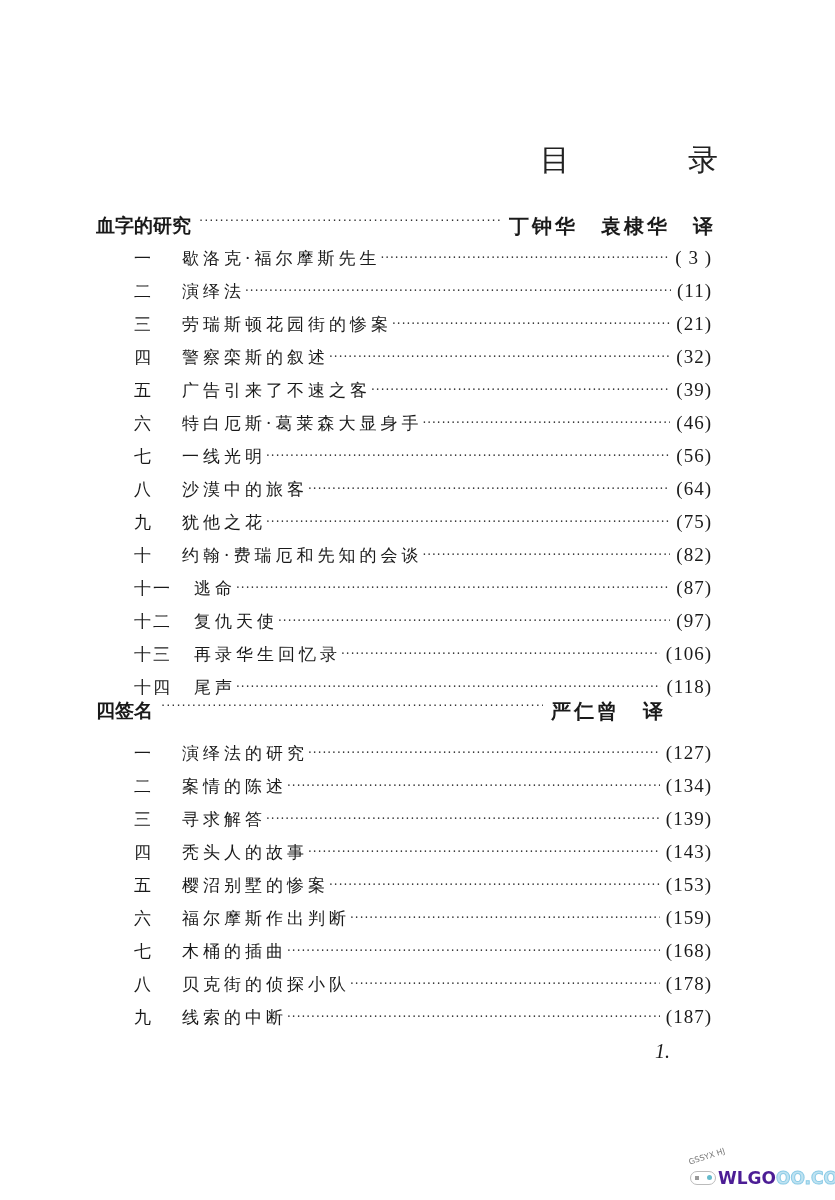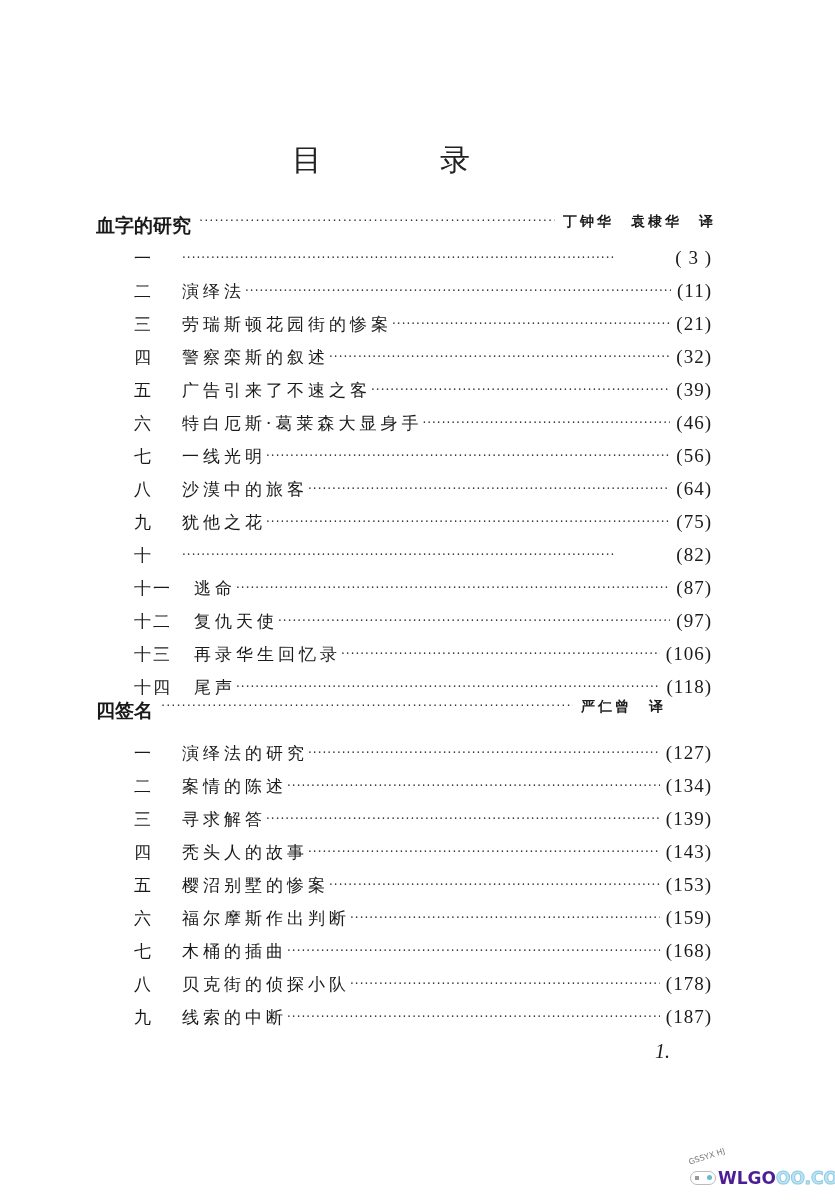--- a/index.html
+++ b/index.html
@@ -1,34 +1,34 @@
 <!DOCTYPE html>
 <html><head>
 <meta charset="utf-8">
 <style>
   html, body { margin: 0; padding: 0; }
   body {
     width: 835px; height: 1200px; background: #ffffff; position: relative;
     font-family: "DejaVu Serif", "Liberation Serif", serif; color: #1a1a1a; overflow: hidden;
   }
   .title {
-    position: absolute; top: 140px; left: 0; width: 762px; text-align: center;
+    position: absolute; top: 140px; left: 0; width: 762px; text-align: right;
     font-size: 30px; letter-spacing: 44px; text-indent: 44px; color: #222;
   }
   .section {
     position: absolute; left: 96px; width: 620px; height: 26px;
     display: flex; font-size: 19px; font-weight: bold;
     font-family: "DejaVu Sans", "Liberation Sans", sans-serif;
   }
   .section .dots {
     flex: 1; overflow: hidden; white-space: nowrap; margin: 0 8px;
     font-weight: normal; font-size: 13px; letter-spacing: 1px; color: #333;
   }
   .section .translator {
-    font-family: Liberation Sans, sans-serif; font-weight: bold; font-size: 14px;
+    font-family: Liberation Sans, sans-serif; font-weight: bold; font-size: 20px;
     letter-spacing: 3px; word-spacing: 14px; white-space: pre;
   }
   .entry {
     position: absolute; left: 134px; width: 578px; height: 26px;
     display: flex; align-items: center; font-size: 17px;
   }
   .entry .num { width: 48px; flex-shrink: 0; white-space: nowrap; letter-spacing: 2px; }
   .entry .num.wide { width: 60px; }
   .entry .label { white-space: nowrap; letter-spacing: 4px; }
   .entry .dots {
@@ -59,20 +59,21 @@
 <div class="title">目　录</div>
 
 <div class="section" style="top:213px">
   <span>血字的研究</span>
   <span class="dots">··························································································</span>
   <span class="translator">丁钟华　袁棣华　译</span>
 </div>
 
 <div class="entry" style="top:245px">
     <span class="num">一</span>
+    <span class="label">歇洛克·福尔摩斯先生</span>
     <span class="dots">··························································································</span>
     <span class="page">( 3 )</span>
   </div>
 <div class="entry" style="top:278px">
     <span class="num">二</span>
     <span class="label">演绎法</span>
     <span class="dots">··························································································</span>
     <span class="page">(11)</span>
   </div>
 <div class="entry" style="top:311px">
@@ -112,20 +113,21 @@
     <span class="page">(64)</span>
   </div>
 <div class="entry" style="top:509px">
     <span class="num">九</span>
     <span class="label">犹他之花</span>
     <span class="dots">··························································································</span>
     <span class="page">(75)</span>
   </div>
 <div class="entry" style="top:542px">
     <span class="num">十</span>
+    <span class="label">约翰·费瑞厄和先知的会谈</span>
     <span class="dots">··························································································</span>
     <span class="page">(82)</span>
   </div>
 <div class="entry" style="top:575px">
     <span class="num wide">十一</span>
     <span class="label">逃命</span>
     <span class="dots">··························································································</span>
     <span class="page">(87)</span>
   </div>
 <div class="entry" style="top:608px">

